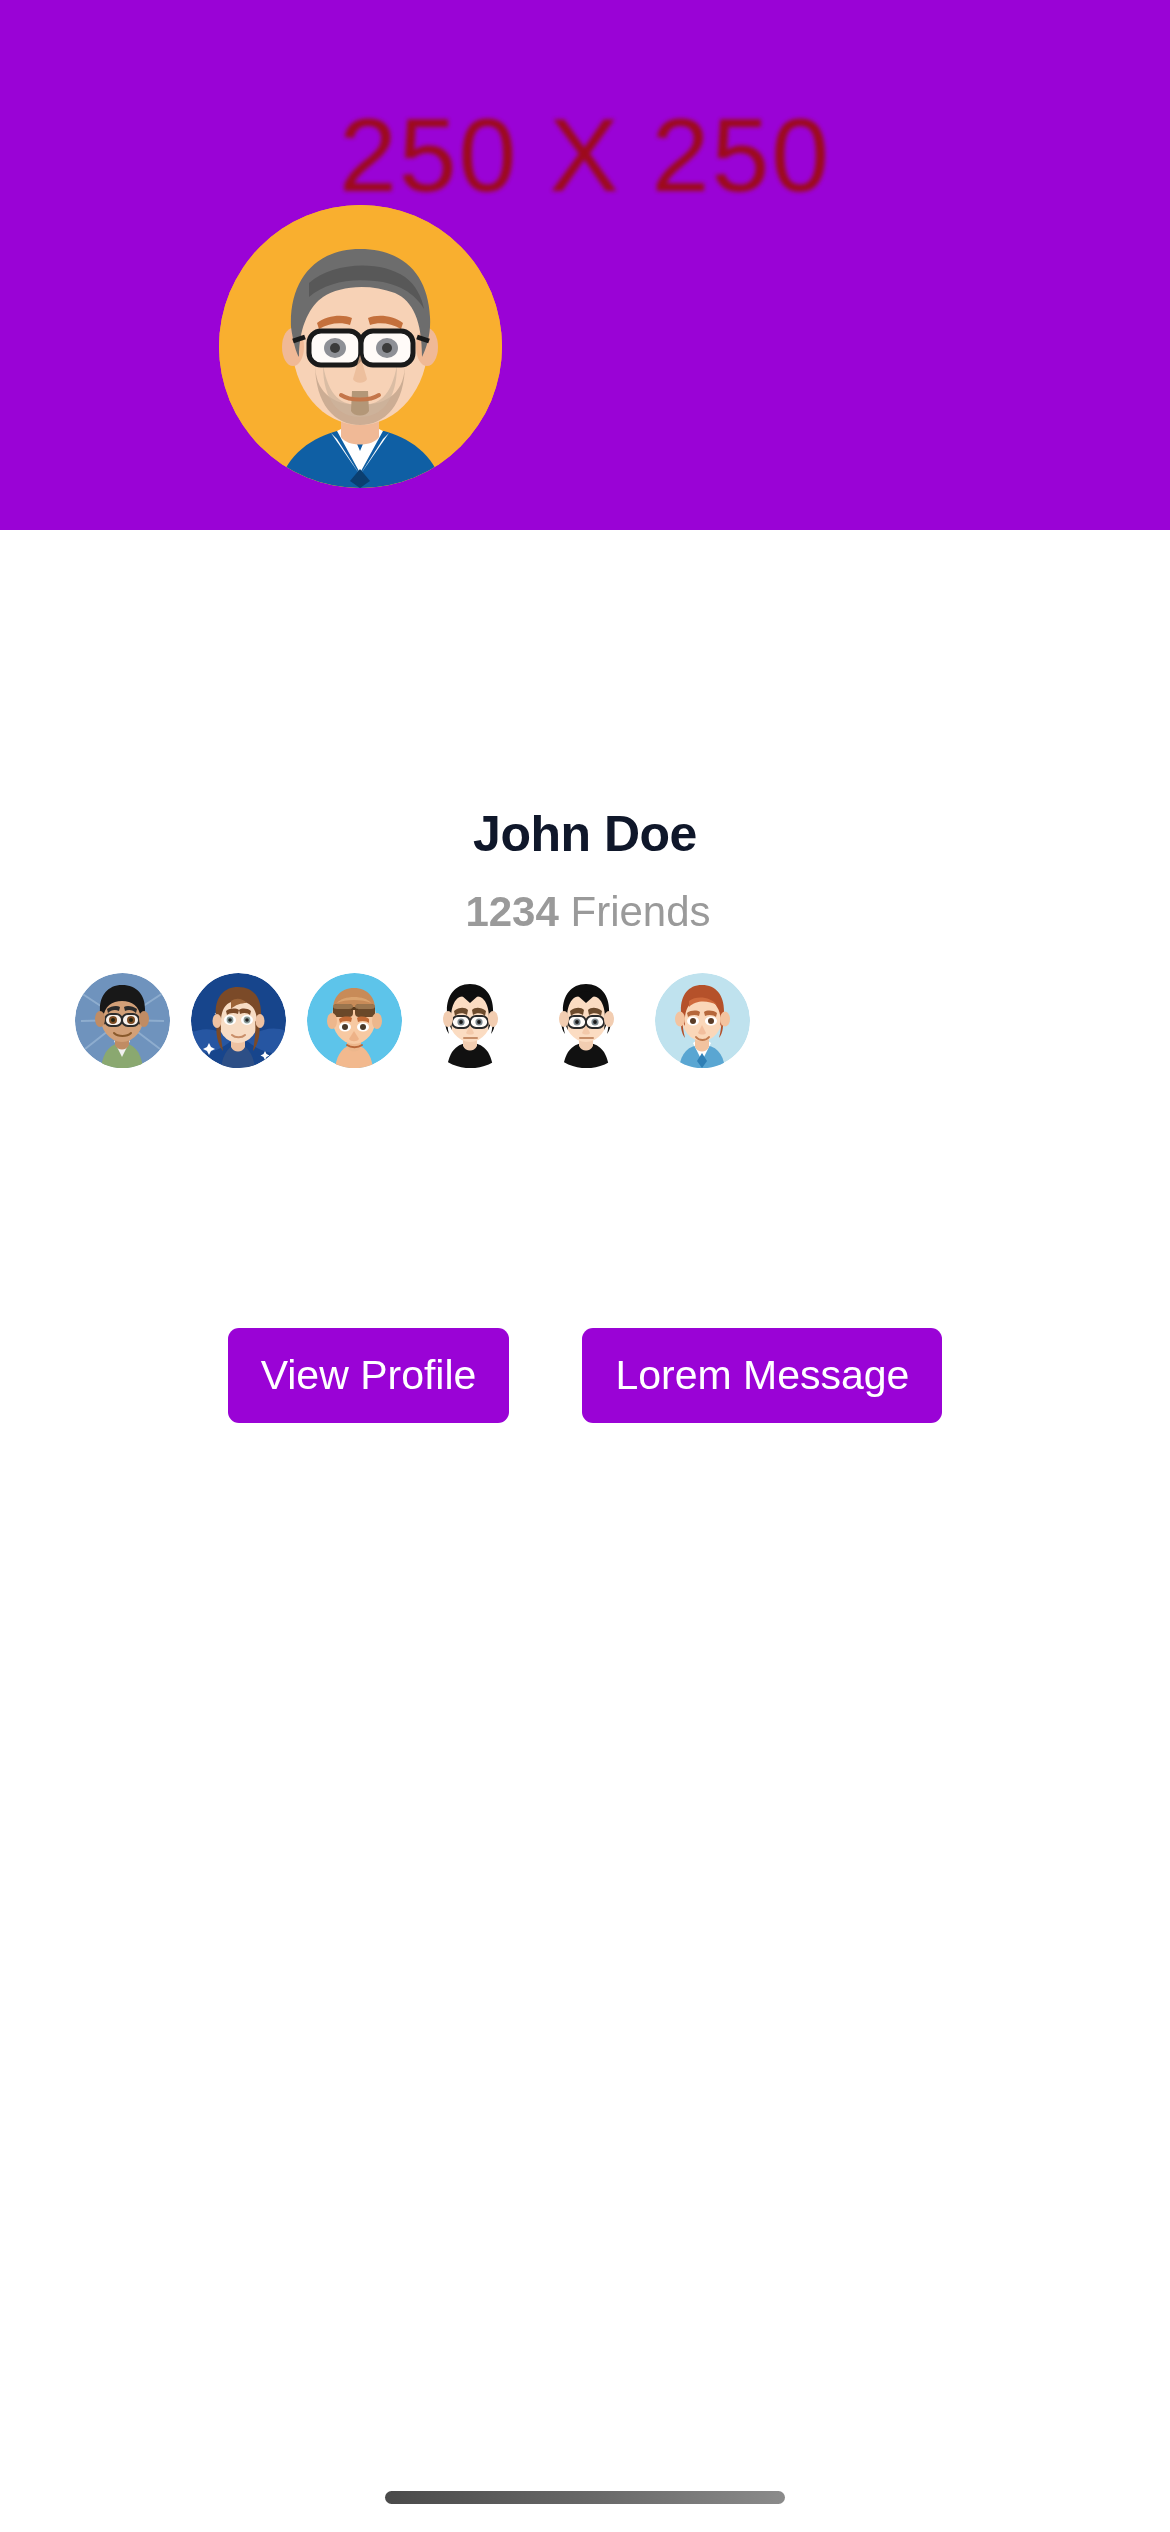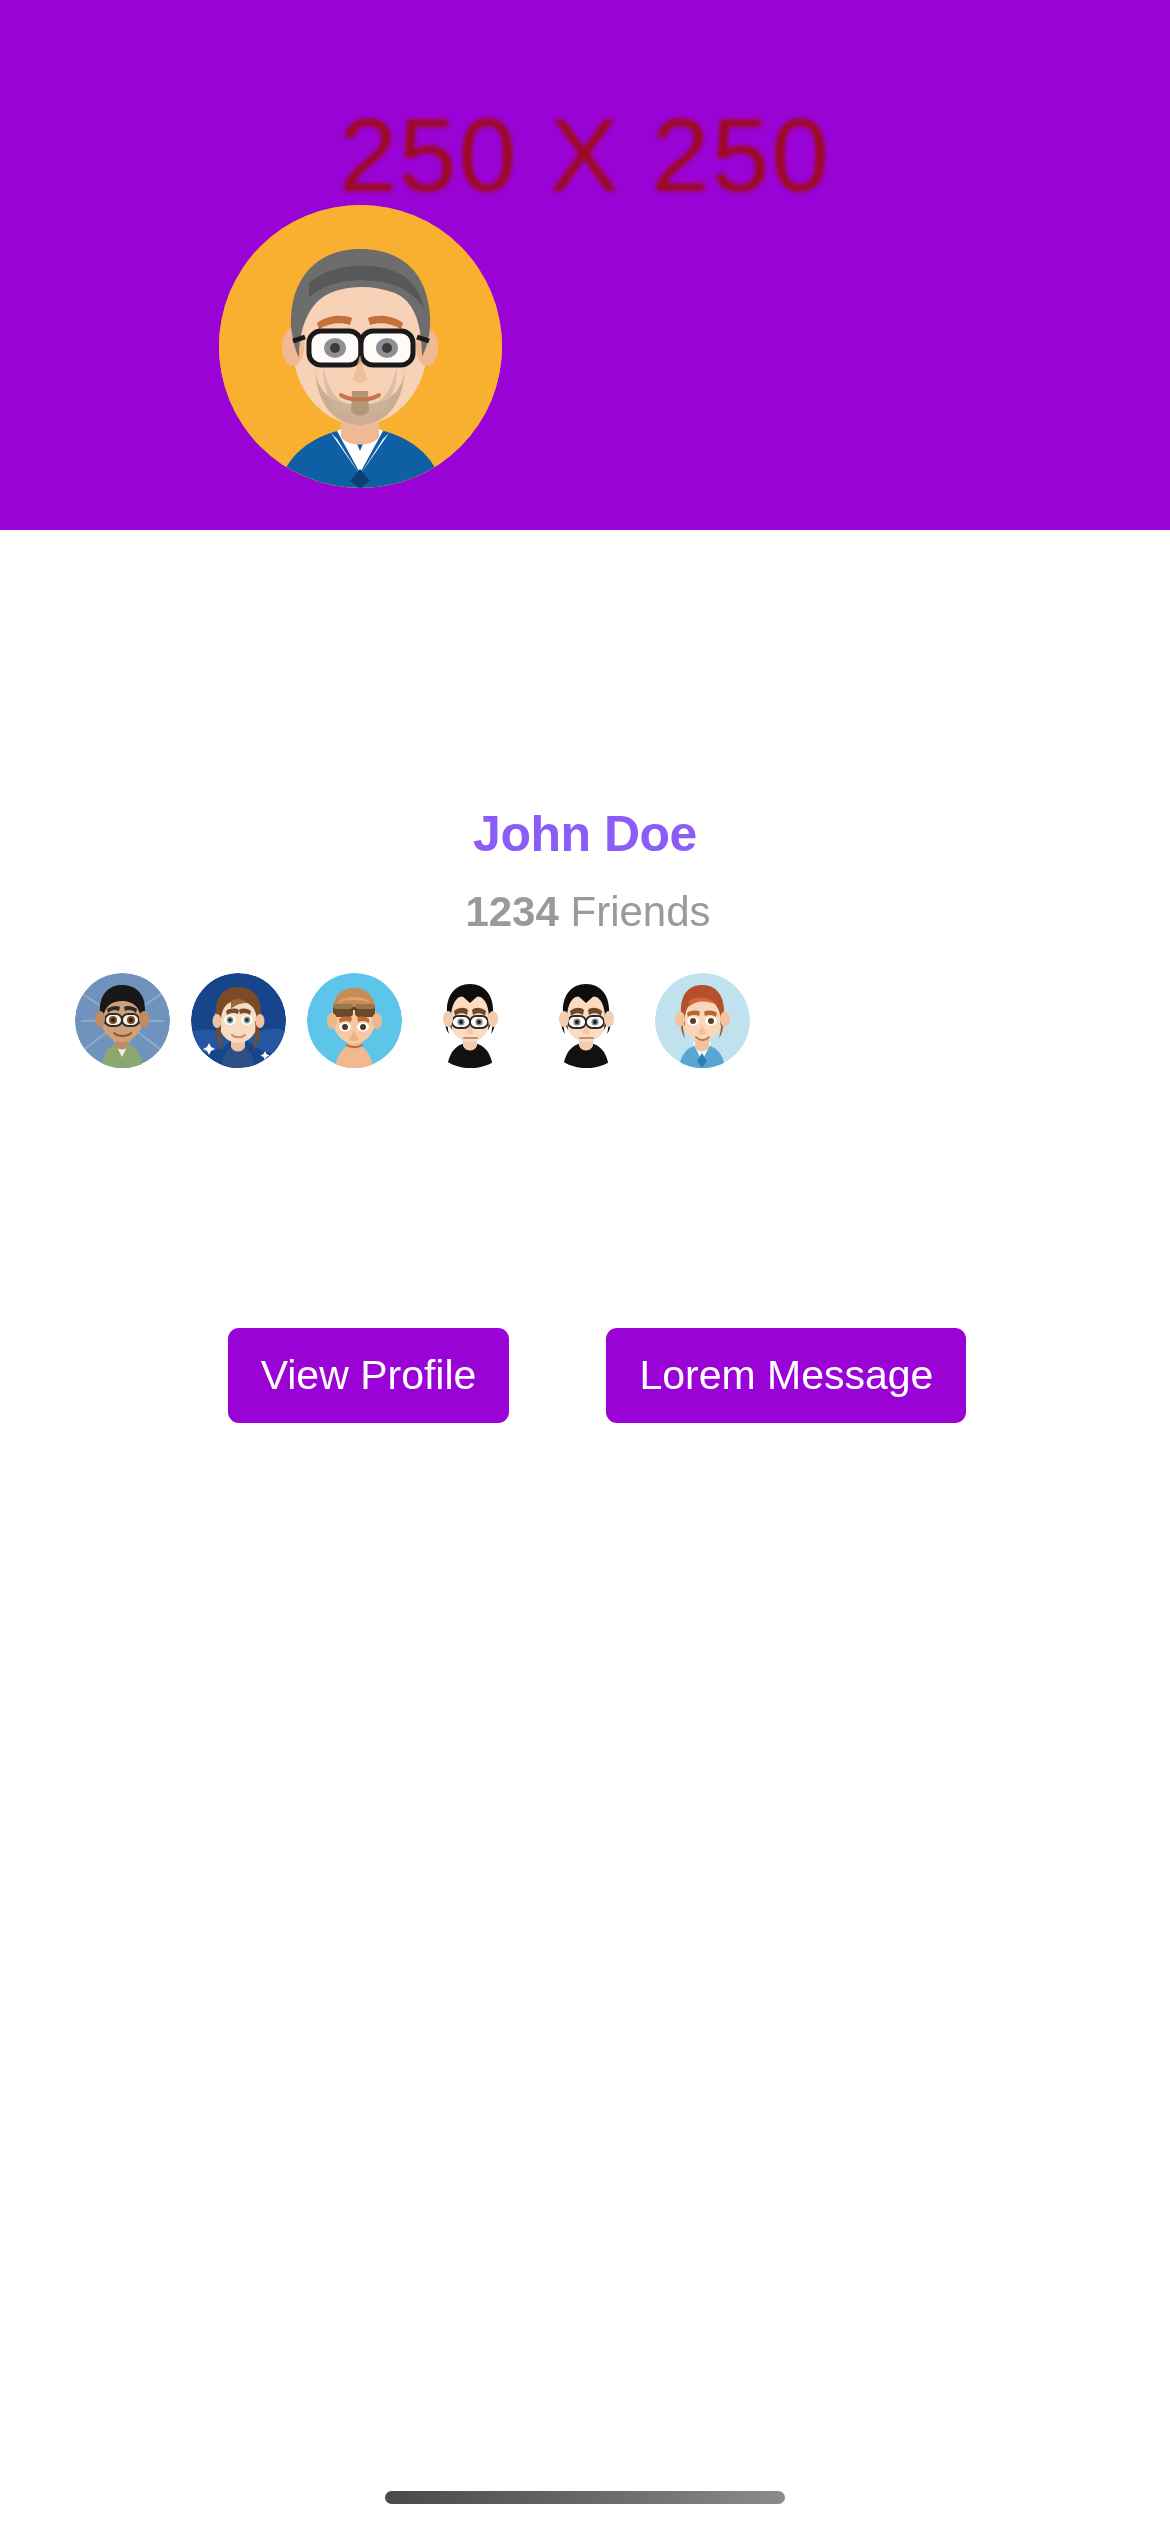--- a/index.html
+++ b/index.html
@@ -73,21 +73,21 @@
     background:#f9af2f;
     overflow:hidden;
     z-index:4;
   }
   .avatar-main svg { display:block; width:283px; height:283px; }
 
   
   .name {
     position:absolute; left:0; top:805px; width:1170px;
     text-align:center;
-    font-size:50px; font-weight:700; color:#8b5cf6;
+    font-size:50px; font-weight:700; color:#0f172a;
     letter-spacing:-0.5px;
   }
   .friends-line {
     position:absolute; left:0; top:888px; width:1170px;
     text-align:center;
     font-size:42px; color:#9a9a9a; font-weight:400;padding-left:6px;
   }
   .friends-line .count { font-weight:700; color:#9a9a9a; }
 
   
@@ -122,21 +122,20 @@
     background:#9a03d6;
     color:#ffffff;
     border:none;
     border-radius:11px;
     font-size:41px;
     font-family:"Liberation Sans", sans-serif;
     padding:24px 33px;
     cursor:pointer;
     line-height:1.15;
     white-space:nowrap;
-    margin-left:24px;
   }
 
   
   .home-indicator {
     position:absolute; left:50%; bottom:28px;
     transform:translateX(-50%);
     width:400px; height:13px;
     border-radius:7px;
     background:linear-gradient(90deg,#4a4a4a 0%,#6a6a6a 55%,#8b8b8b 100%);
   }

